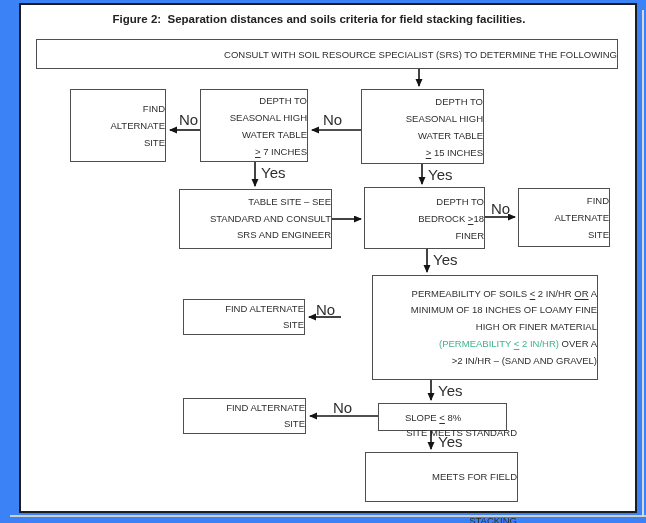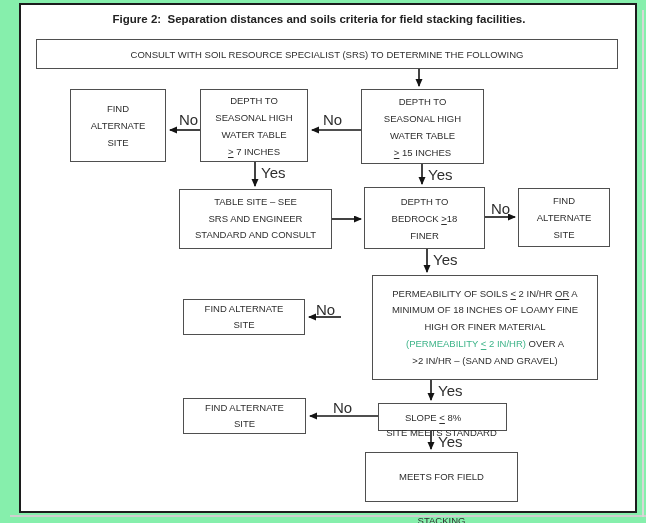--- a/index.html
+++ b/index.html
@@ -1,39 +1,39 @@
 <!DOCTYPE html>
 <html style="--green: #3eb489; --border: #4f4f4f; --text: #2e2e2e;"><head>
 <meta charset="utf-8">
 <style>
   html,body{margin:0;padding:0;background:#ffffff;}
   .page{
     position:relative;
     width:646px;height:523px;
-    background:#86efac;
+    background:#3b82f6;
     font-family:"Liberation Sans", sans-serif;
     color:var(--text,#2e2e2e);
     overflow:hidden;
   }
   .frame{
     position:absolute;left:19px;top:3px;width:614px;height:506px;
     border:2px solid #1c1c1c;background:#ffffff;
   }
   .shadow-bottom{position:absolute;left:10px;top:515px;width:636px;height:2px;background:#cfcfcf;}
   .shadow-right{position:absolute;left:642px;top:10px;width:2px;height:507px;background:#d8d8d8;}
   .title{
     position:absolute;left:19px;top:13px;width:600px;
     text-align:center;font-weight:bold;font-size:11.5px;
     white-space:pre-wrap;color:#222;
   }
   .bx{
     position:absolute;box-sizing:border-box;
     border:1.5px solid var(--border,#4f4f4f);
     background:#ffffff;
-    display:flex;flex-direction:column;justify-content:center;align-items:center;
+    display:flex;flex-direction:column;justify-content:center;align-items:flex-end;
     text-align:center;font-size:9.5px;line-height:17px;color:var(--text,#2e2e2e);
   }
   .bx .line{white-space:nowrap;}
   .seg{white-space:pre;}
   .seg.u{text-decoration:underline;text-underline-offset:1.5px;}
   .seg.g{color:var(--green,#3eb489);}
   .b-consult{left:36px;top:39px;width:582px;height:30px;line-height:normal;}
   .b-findalt1{left:70px;top:89px;width:96px;height:73px;}
   .b-shwt7{left:200px;top:89px;width:108px;height:73px;}
   .b-shwt15{left:361px;top:89px;width:123px;height:75px;}
@@ -76,22 +76,22 @@
       <div class="line"><span class="seg u">&gt;</span><span class="seg"> 7 INCHES</span></div>
     </div>
   <div class="bx b-shwt15">
       <div class="line"><span class="seg">DEPTH TO</span></div>
       <div class="line"><span class="seg">SEASONAL HIGH</span></div>
       <div class="line"><span class="seg">WATER TABLE</span></div>
       <div class="line"><span class="seg u">&gt;</span><span class="seg"> 15 INCHES</span></div>
     </div>
   <div class="bx b-modify">
       <div class="line"><span class="seg">TABLE SITE – SEE</span></div>
+      <div class="line"><span class="seg">STANDARD AND CONSULT</span></div>
       <div class="line"><span class="seg">SRS AND ENGINEER</span></div>
-      <div class="line"><span class="seg">STANDARD AND CONSULT</span></div>
     </div>
   <div class="bx b-bedrock">
       <div class="line"><span class="seg">DEPTH TO</span></div>
       <div class="line"><span class="seg">BEDROCK </span><span class="seg u">&gt;</span><span class="seg">18</span></div>
       <div class="line"><span class="seg">FINER</span></div>
     </div>
   <div class="bx b-findalt2">
       <div class="line"><span class="seg">FIND</span></div>
       <div class="line"><span class="seg">ALTERNATE</span></div>
       <div class="line"><span class="seg">SITE</span></div>

